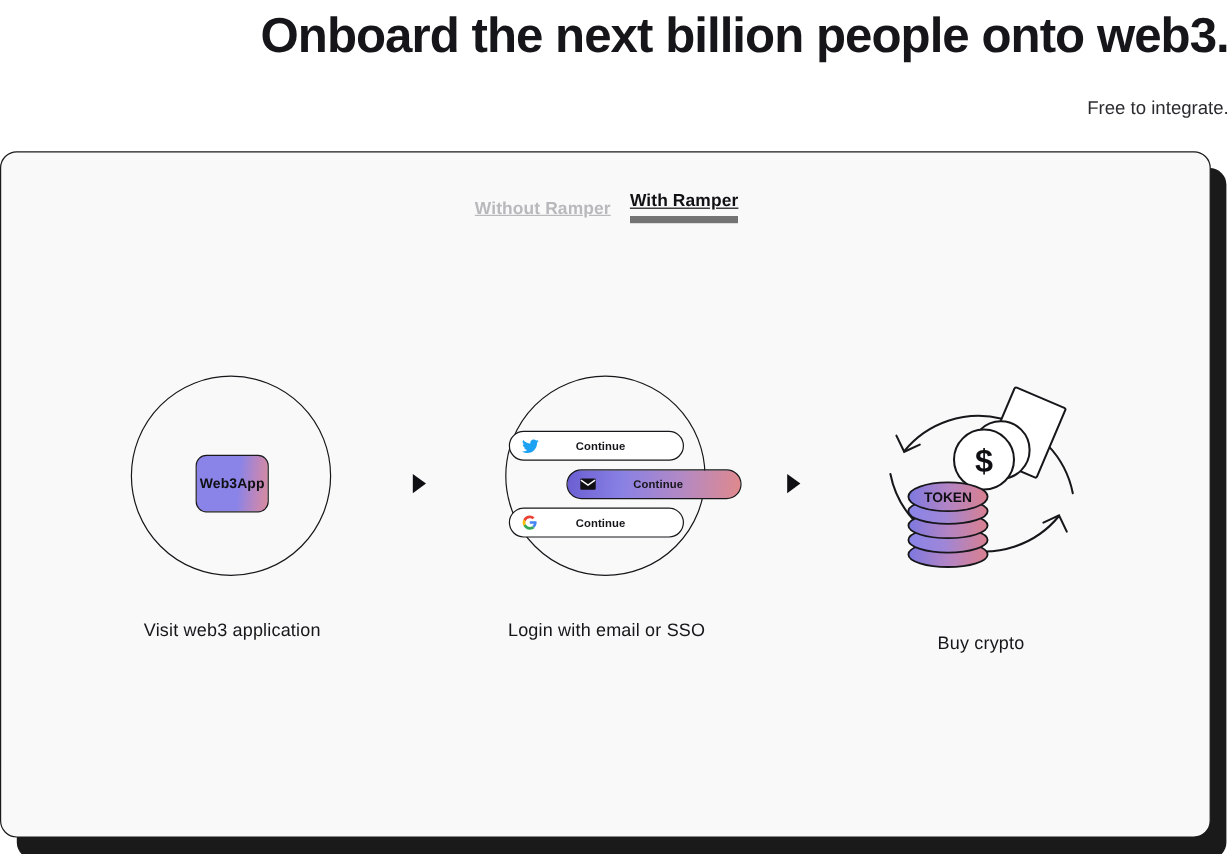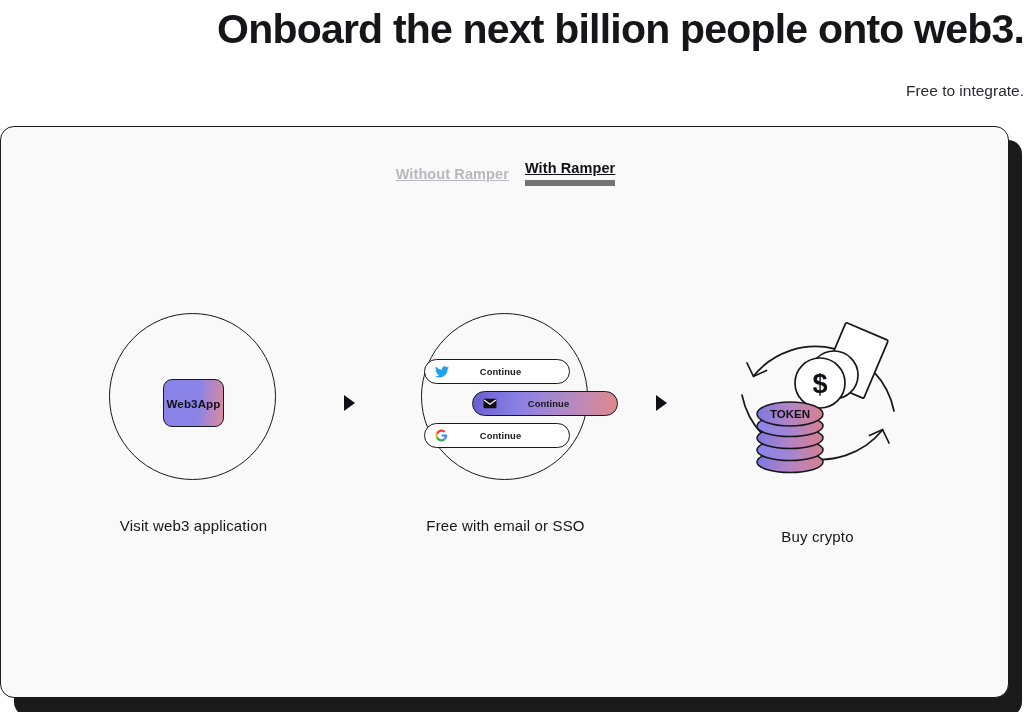--- a/index.html
+++ b/index.html
@@ -282,21 +282,21 @@
                   <path fill="#34a853" d="M24 46c5.9 0 10.9-2 14.5-5.3l-6.9-5.4c-1.9 1.3-4.3 2.2-7.6 2.2-5.8 0-10.7-3.8-12.5-9.1l-7.1 5.5C8 41 15.4 46 24 46z"></path>
                   <path fill="#fbbc05" d="M11.5 28.4c-.5-1.4-.8-2.9-.8-4.4s.3-3 .7-4.4l-7.1-5.6A22 22 0 0 0 2 24c0 3.5.9 6.9 2.4 9.9z"></path>
                   <path fill="#ea4335" d="M24 10.6c4.1 0 6.9 1.8 8.5 3.3l6.2-6C34.9 4.4 29.9 2 24 2 15.4 2 8 7 4.4 14l7.1 5.6c1.8-5.3 6.7-9 12.5-9z"></path>
                 </svg>
               </span>
               <span class="btn-label">Continue</span>
             </div>
 
           </div>
         </div>
-        <div class="step-caption">Free with email or SSO</div>
+        <div class="step-caption">Login with email or SSO</div>
       </div>
 
       <div class="arrow-gap">
         <div class="arrow-tri"></div>
       </div>
 
       <div class="step">
         <div class="step-visual">
           <div class="crypto-scene">
             <svg width="180" height="180" viewBox="0 0 180 180">

